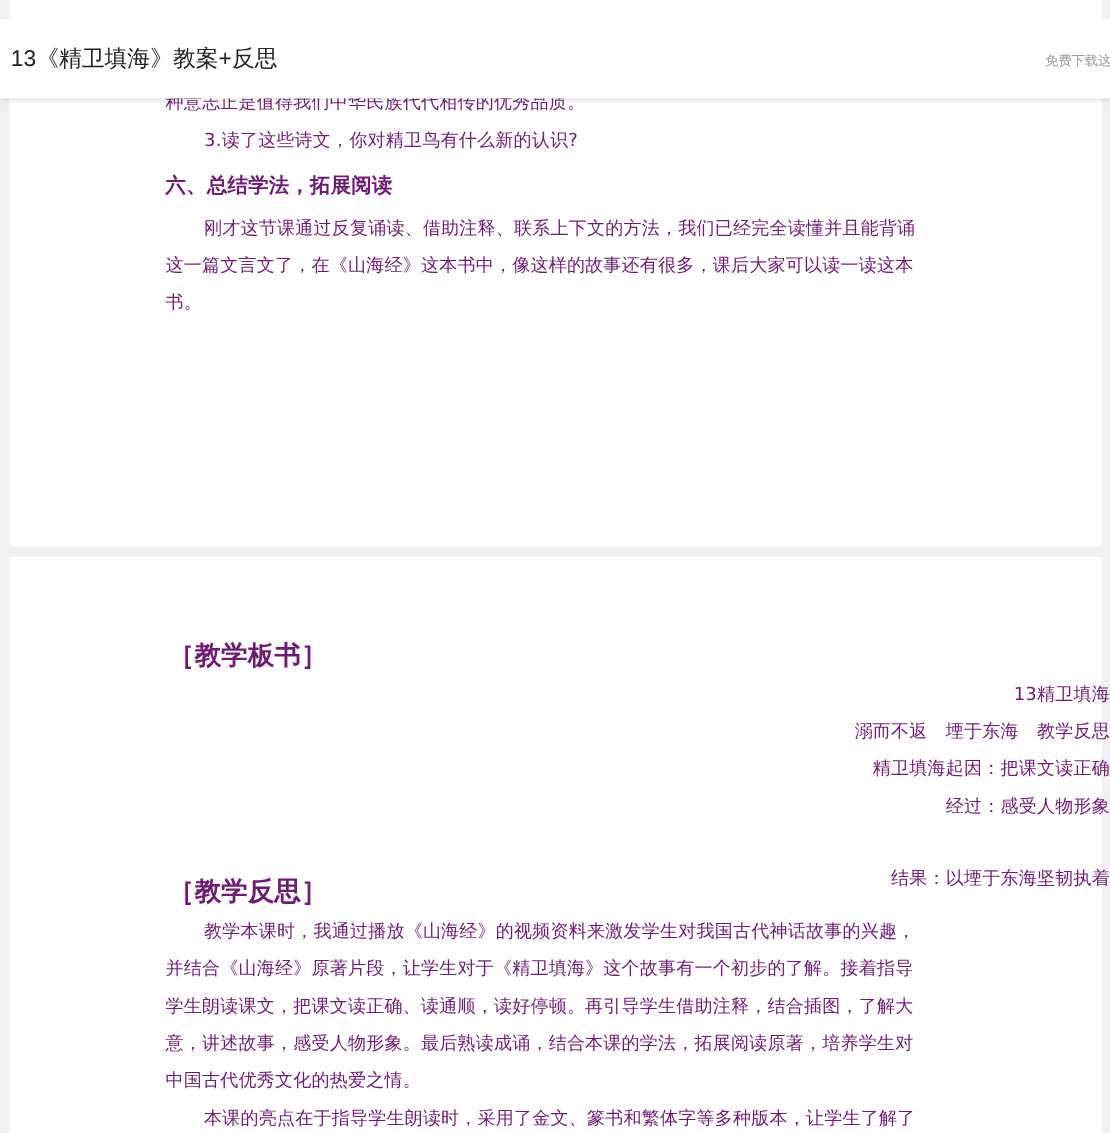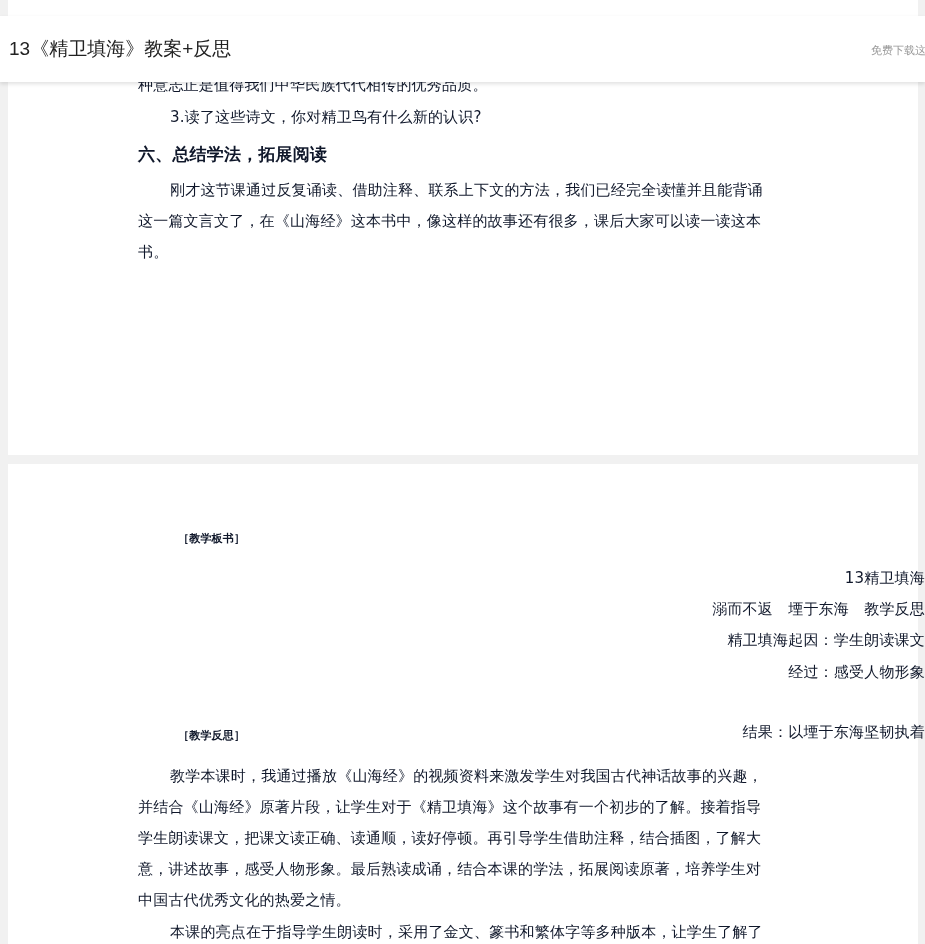--- a/index.html
+++ b/index.html
@@ -26,25 +26,25 @@
       position: absolute; left: 871px; top: 27px;
       font-size: 11px; color: #999; white-space: nowrap;
     }
     .page {
       position: absolute; left: 8px; width: 910px; background: #fff;
     }
     .page1 { top: 0; height: 455px; }
     .page2 { top: 464px; height: 480px; }
     .line {
       position: absolute; left: 138px; white-space: nowrap;
-      font-size: 15px; color: #0f172a; letter-spacing: 0.2px;
+      font-size: 15px; color: #701a75; letter-spacing: 0.2px;
     }
     .ind { left: 170px; }
     .h6 { font-size: 17px; font-weight: bold; left: 138px; font-family: Liberation Serif, serif; }
-    .bk { font-size: 11px; font-weight: bold; left: 140px; margin-left: 38px; }
+    .bk { font-size: 22px; font-weight: bold; left: 140px; }
     .center { left: 0; width: 925px; text-align: right; }
   </style>
 </head>
 <body>
 
 <div class="page page1"></div>
 <div class="page page2"></div>
 
 <div class="header">
   <div class="title">13《精卫填海》教案+反思</div>
@@ -54,21 +54,21 @@
 <div class="line" style="top:76px">种意志正是值得我们中华民族代代相传的优秀品质。</div>
 <div class="line ind" style="top:108px">3.读了这些诗文，你对精卫鸟有什么新的认识?</div>
 <div class="line h6" style="top:143px">六、总结学法，拓展阅读</div>
 <div class="line ind" style="top:181px">刚才这节课通过反复诵读、借助注释、联系上下文的方法，我们已经完全读懂并且能背诵</div>
 <div class="line" style="top:212px">这一篇文言文了，在《山海经》这本书中，像这样的故事还有很多，课后大家可以读一读这本</div>
 <div class="line" style="top:243px">书。</div>
 
 <div class="line bk" style="top:531px">［教学板书］</div>
 <div class="line center" style="top:569px">13精卫填海</div>
 <div class="line center" style="top:600px">溺而不返　堙于东海　教学反思</div>
-<div class="line center" style="top:631px">精卫填海起因：学生朗读课文</div>
+<div class="line center" style="top:631px">精卫填海起因：把课文读正确</div>
 <div class="line center" style="top:663px">经过：感受人物形象</div>
 <div class="line center" style="top:723px; box-sizing:border-box;">结果：以堙于东海坚韧执着</div>
 <div class="line bk" style="top:728px">［教学反思］</div>
 <div class="line ind" style="top:767px">教学本课时，我通过播放《山海经》的视频资料来激发学生对我国古代神话故事的兴趣，</div>
 <div class="line" style="top:798px">并结合《山海经》原著片段，让学生对于《精卫填海》这个故事有一个初步的了解。接着指导</div>
 <div class="line" style="top:829px">学生朗读课文，把课文读正确、读通顺，读好停顿。再引导学生借助注释，结合插图，了解大</div>
 <div class="line" style="top:860px">意，讲述故事，感受人物形象。最后熟读成诵，结合本课的学法，拓展阅读原著，培养学生对</div>
 <div class="line" style="top:891px">中国古代优秀文化的热爱之情。</div>
 <div class="line ind" style="top:923px">本课的亮点在于指导学生朗读时，采用了金文、篆书和繁体字等多种版本，让学生了解了</div>
 

